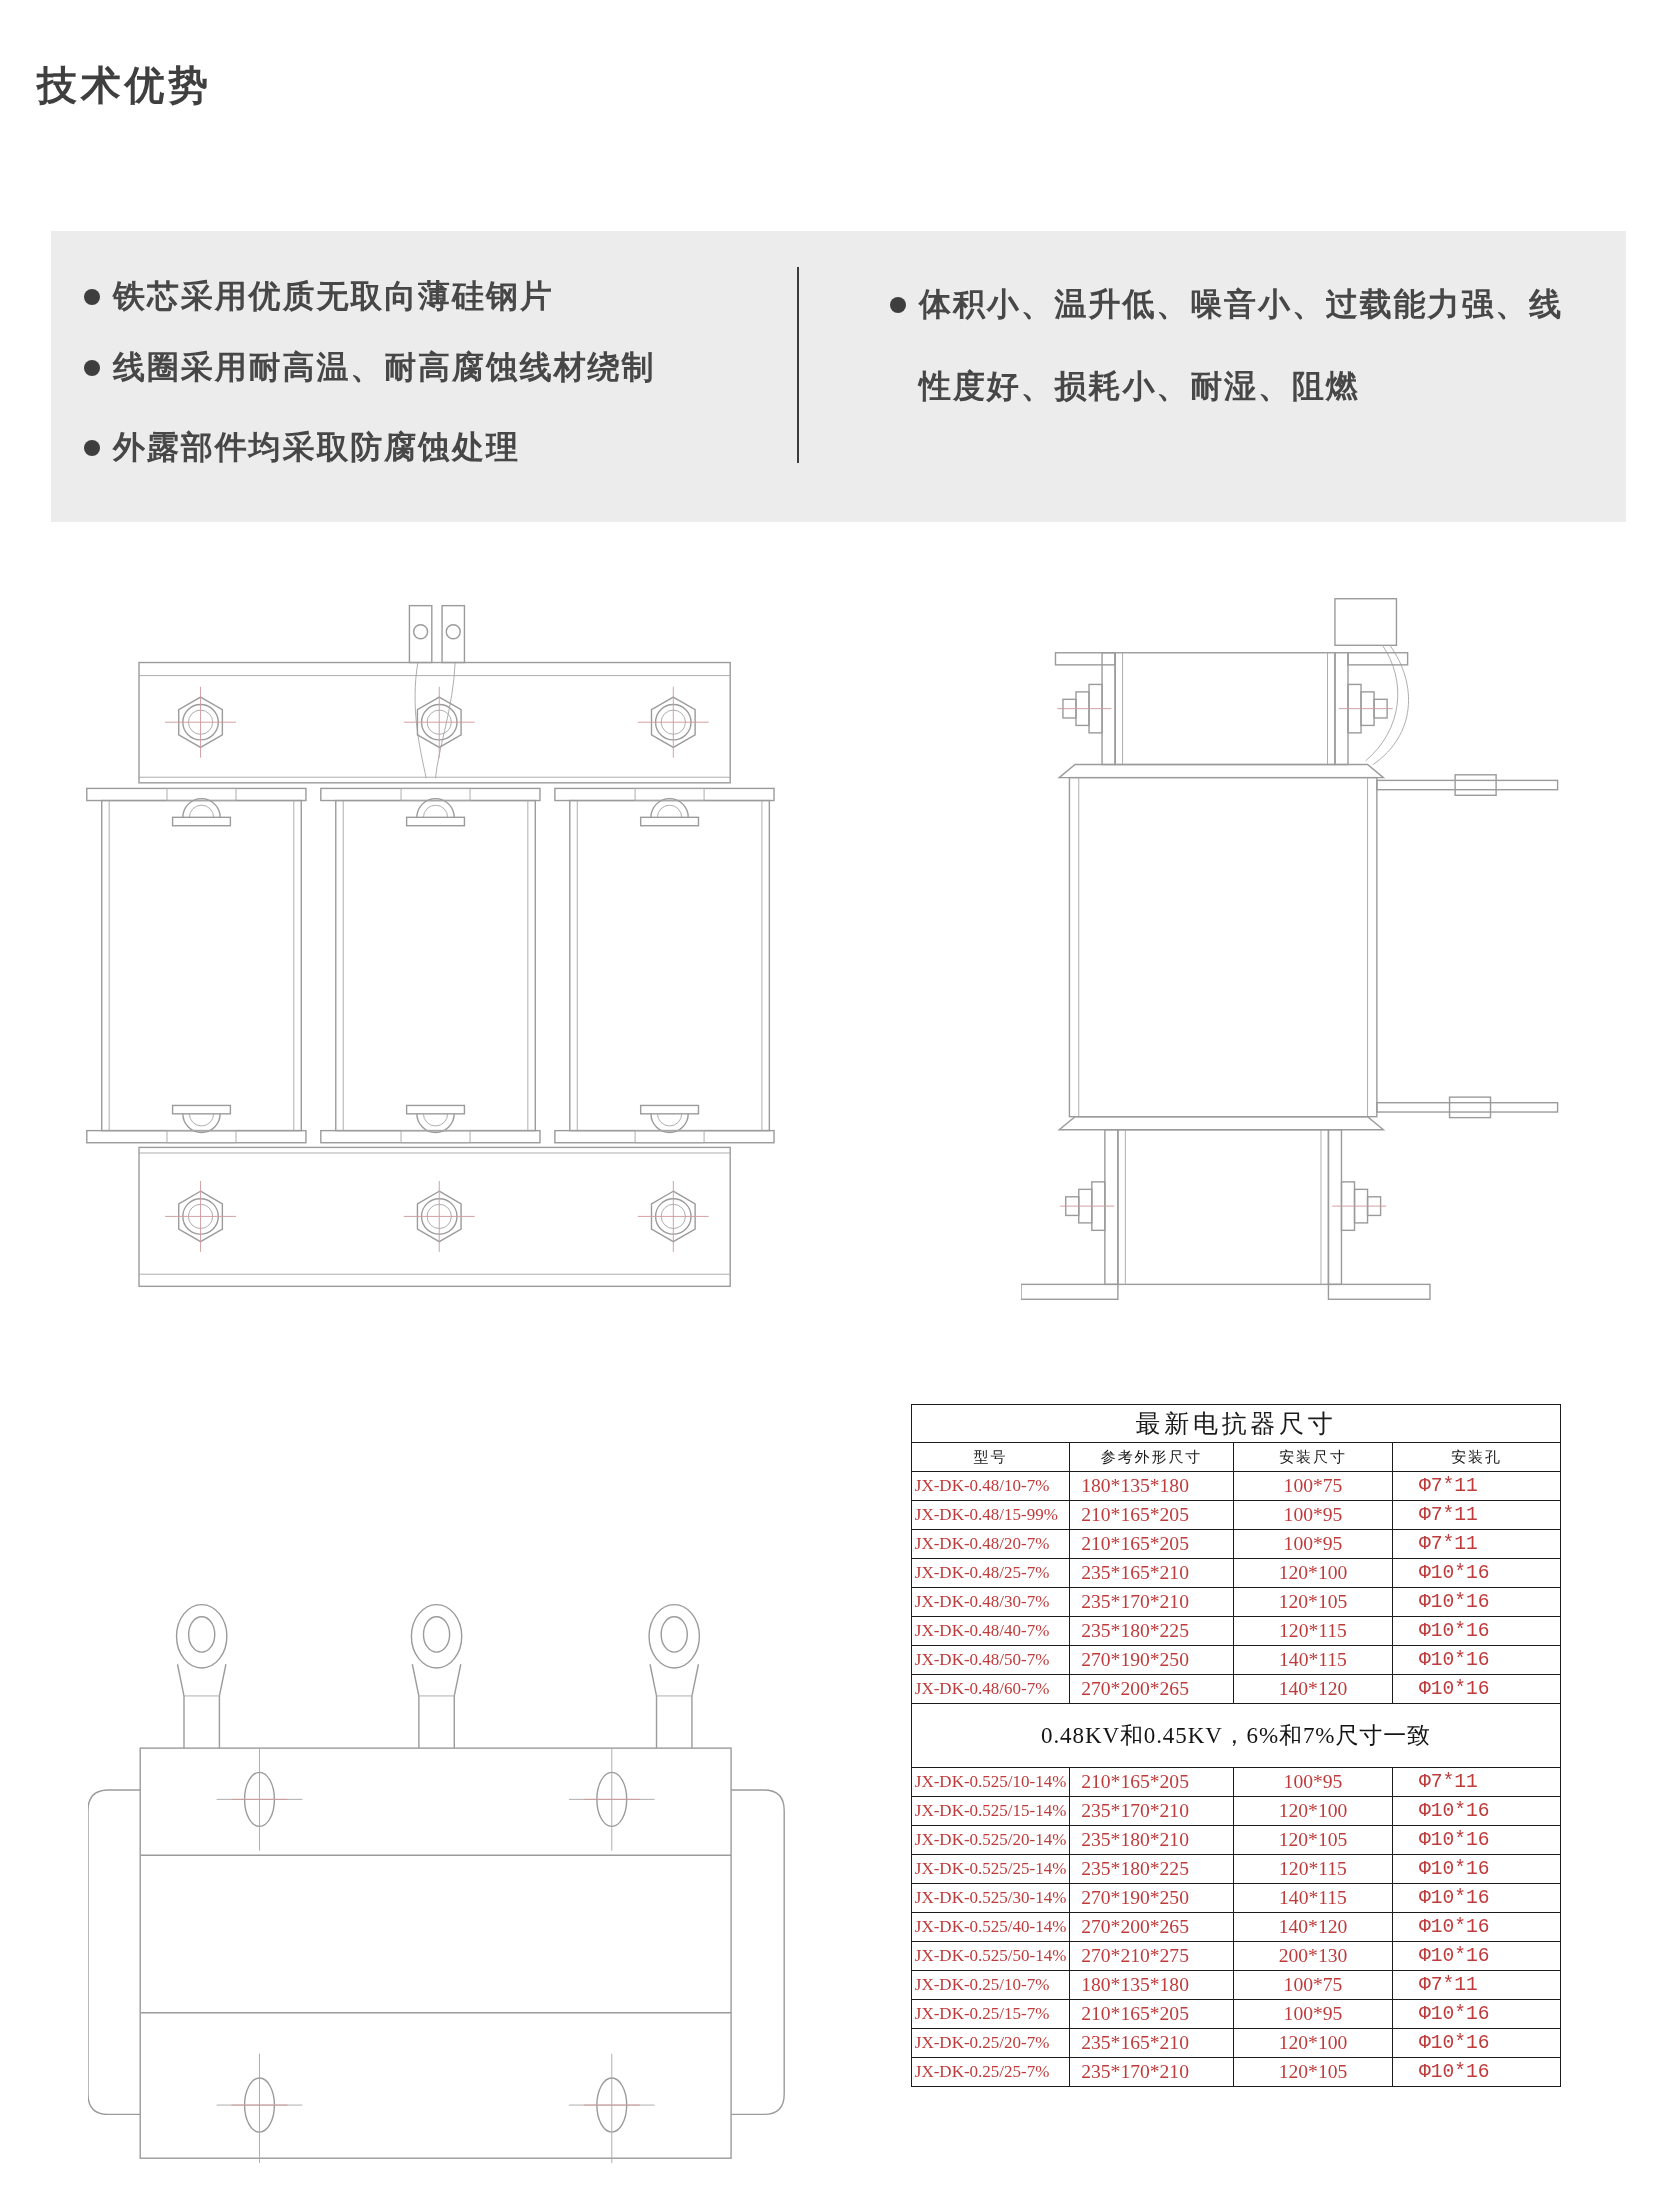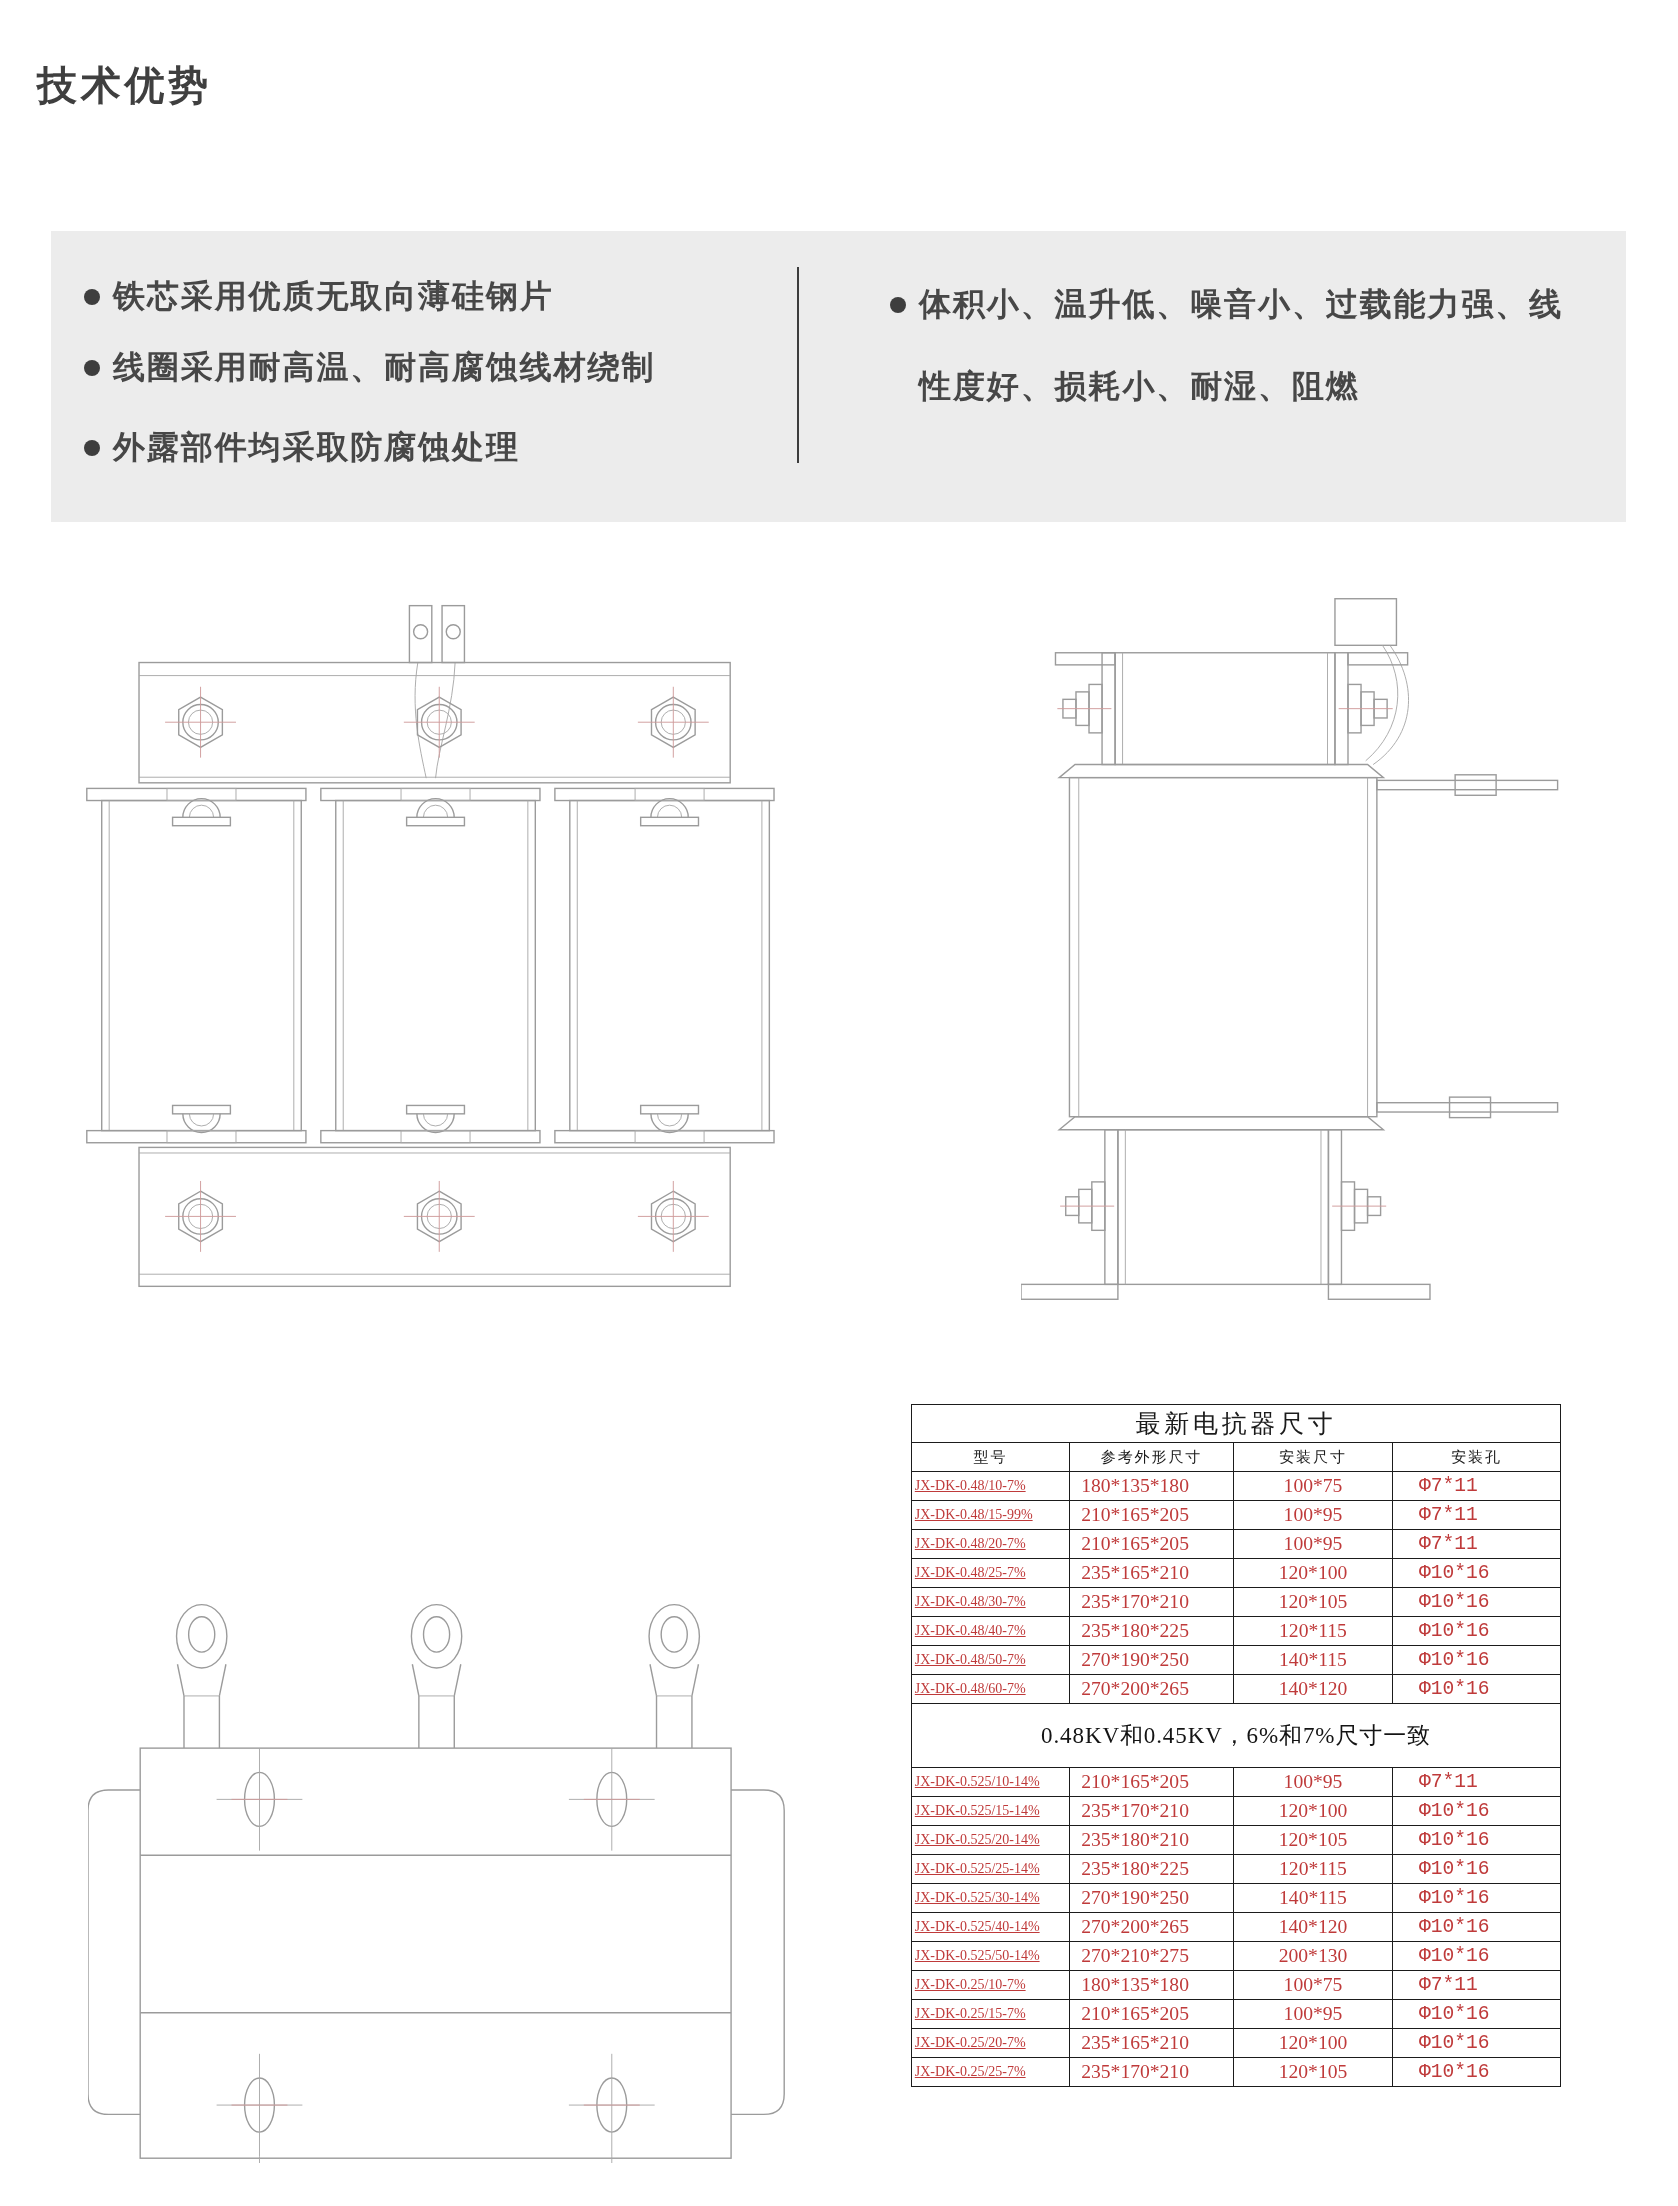--- a/index.html
+++ b/index.html
@@ -53,21 +53,21 @@
   
   .dims-table{
     position:absolute;left:911px;top:1404px;width:650px;
     border-collapse:collapse;table-layout:fixed;
     font-family:"Liberation Serif", serif;color:#1b1b1b;
   }
   .dims-table td,.dims-table th{border:1.9px solid #1b1b1b;padding:0;overflow:hidden;}
   .dims-table .t-title{height:37px;font-size:25px;font-weight:400;text-align:center;letter-spacing:3.7px;}
   .dims-table thead th.hd{height:28px;font-size:15px;font-weight:400;letter-spacing:1.9px;}
   .dims-table td{height:28px;font-size:19.6px;color:var(--accent);vertical-align:middle;}
-  .dims-table td.col-model{font-size:14px;text-align:left;padding-left:2.8px;text-decoration:underline;}
+  .dims-table td.col-model{font-size:17px;text-align:left;padding-left:2.8px;}
   .dims-table td.col-size{text-align:left;padding-left:11.2px;}
   .dims-table td.col-mount{text-align:center;}
   .dims-table td.col-hole{text-align:left;padding-left:26px;font-family:Liberation Mono, monospace;}
   .dims-table td.note-cell{height:63px;text-align:center;font-size:23px;color:#141414;letter-spacing:0.9px;}
 </style>
 </head>
 <body style="--accent: #bf3a3a; --panel: #ececec;">
 
 <div class="page">
 

